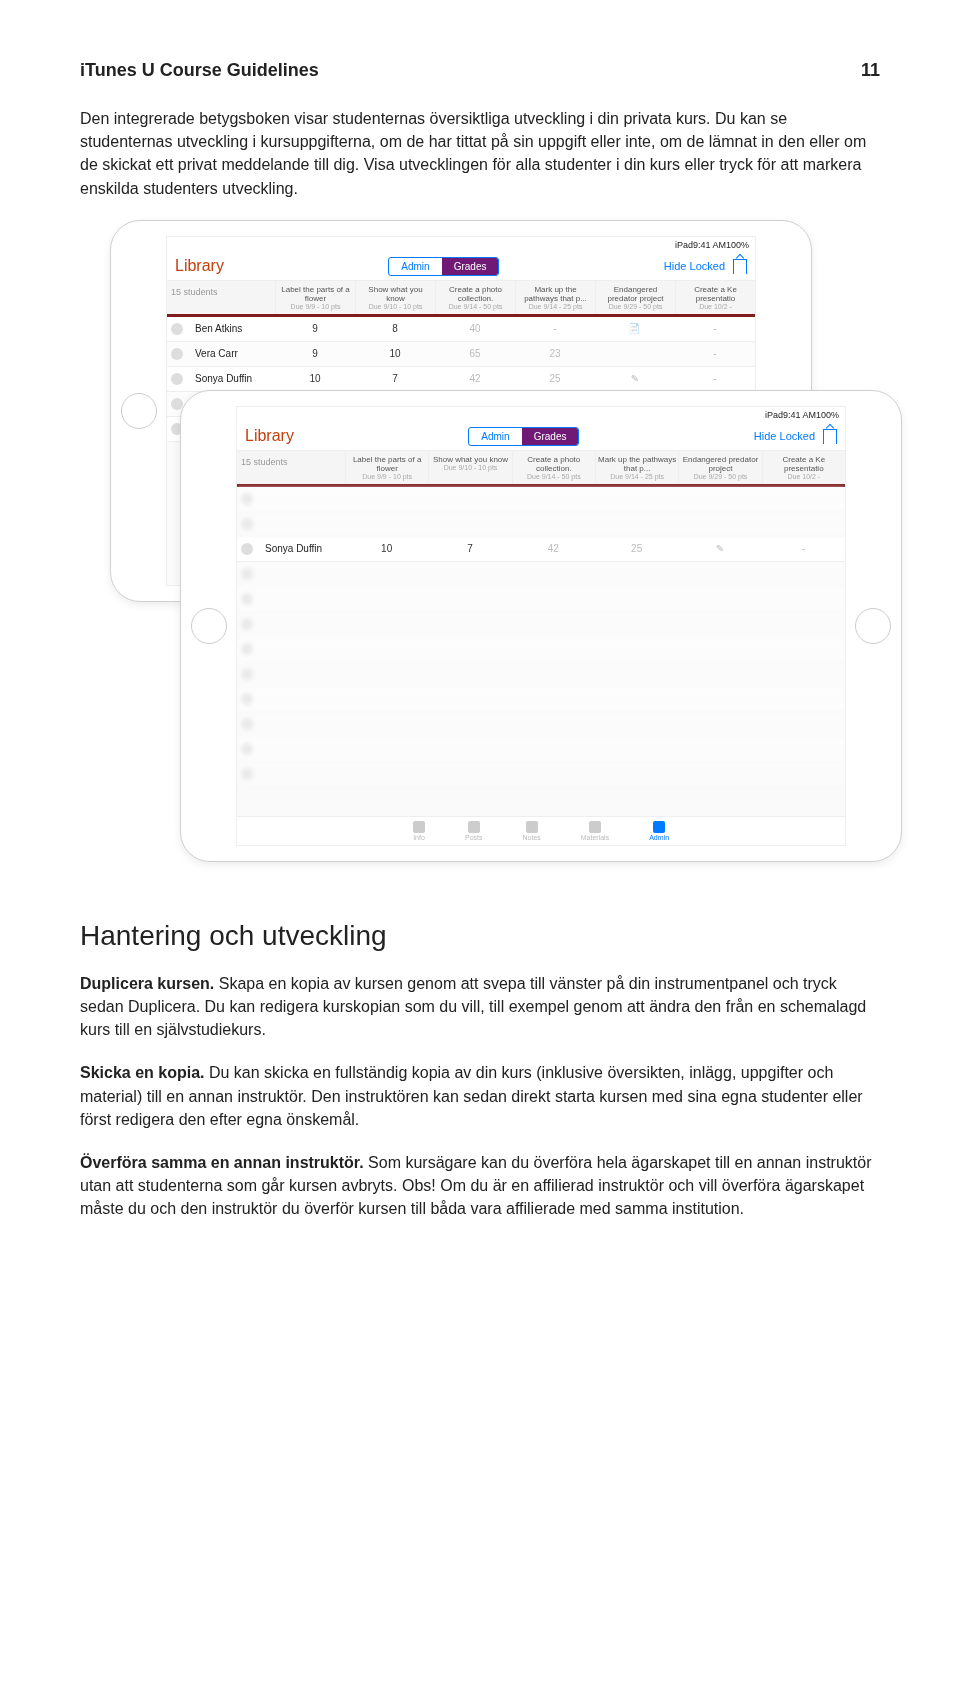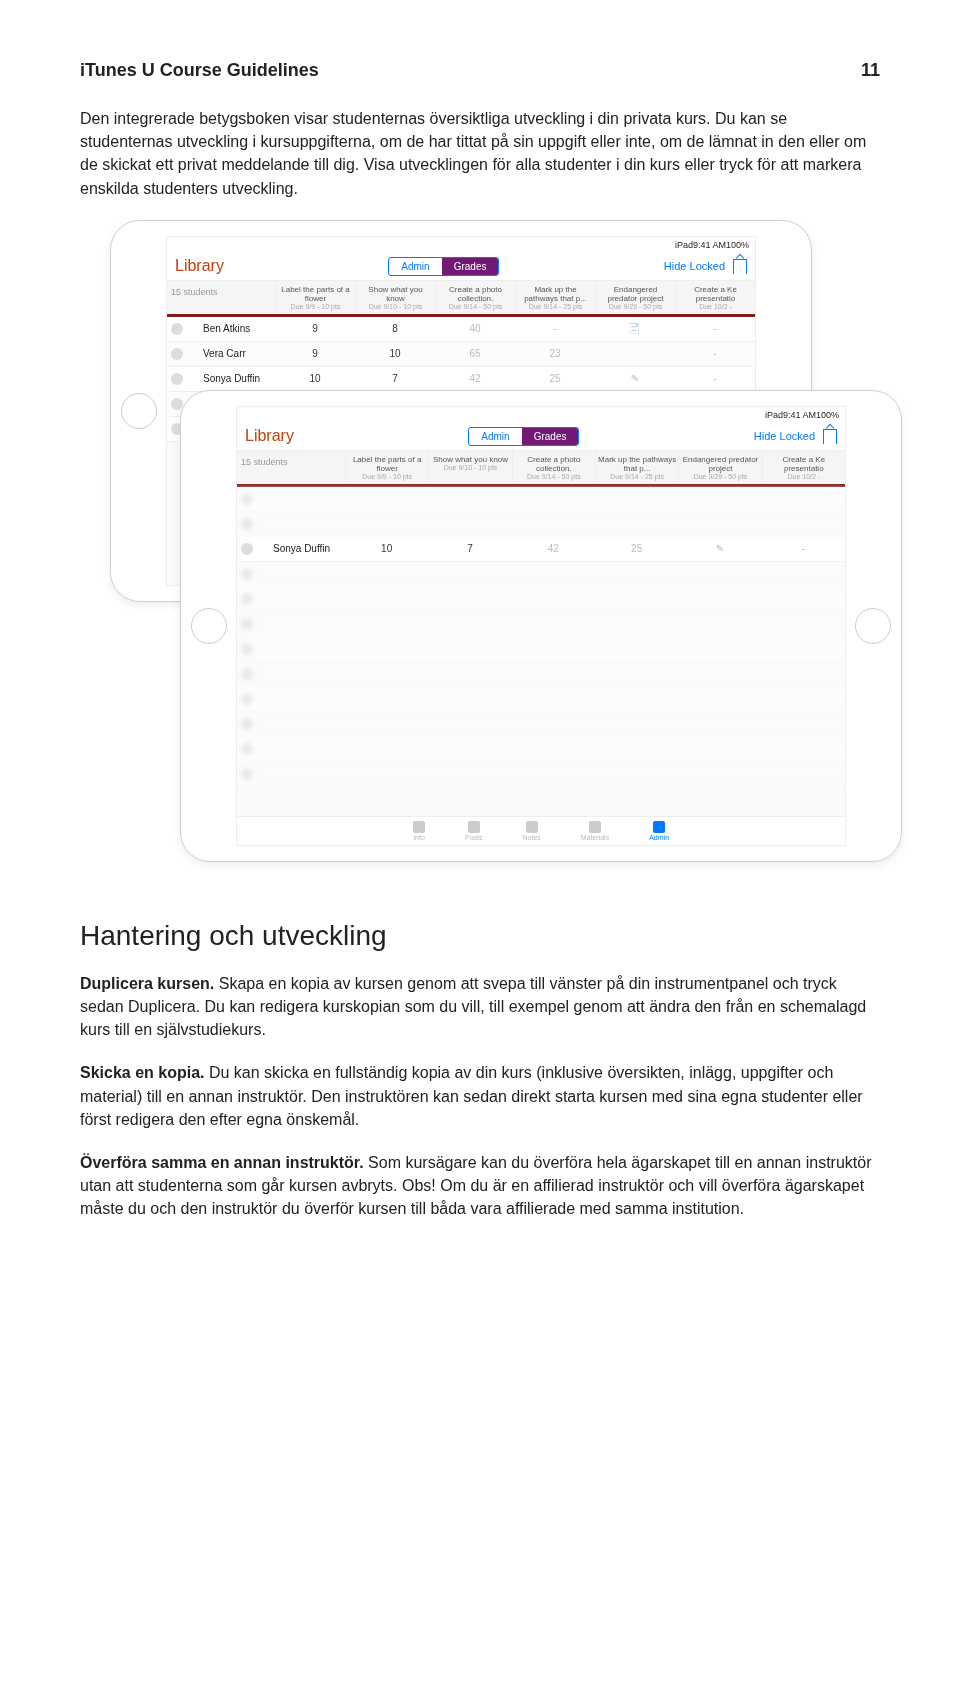--- a/index.html
+++ b/index.html
@@ -105,21 +105,21 @@
 
   .grid-row {
     display: flex;
     font-size: 10px;
     border-bottom: 1px solid #eee;
     background: #fff;
     align-items: center;
   }
   .grid-row.alt { background: #fcfcfc; }
   .grid-row.blur { filter: blur(2px); opacity: 0.55; }
-  .cell-name { flex: 0 0 100px; padding: 6px 4px; display:flex; align-items:center; gap:20px;}
+  .cell-name { flex: 0 0 100px; padding: 6px 4px; display:flex; align-items:center; gap:12px;}
   .avatar { width:12px; height:12px; background:#ddd; border-radius:50%; }
   .cell { flex: 1; text-align: center; padding: 6px 2px; color: #333; }
   .cell.muted { color: #bbb; }
 
   .toolbar-bottom {
     position: absolute;
     bottom: 0; left: 0; right: 0;
     display: flex;
     justify-content: center;
     gap: 40px;

